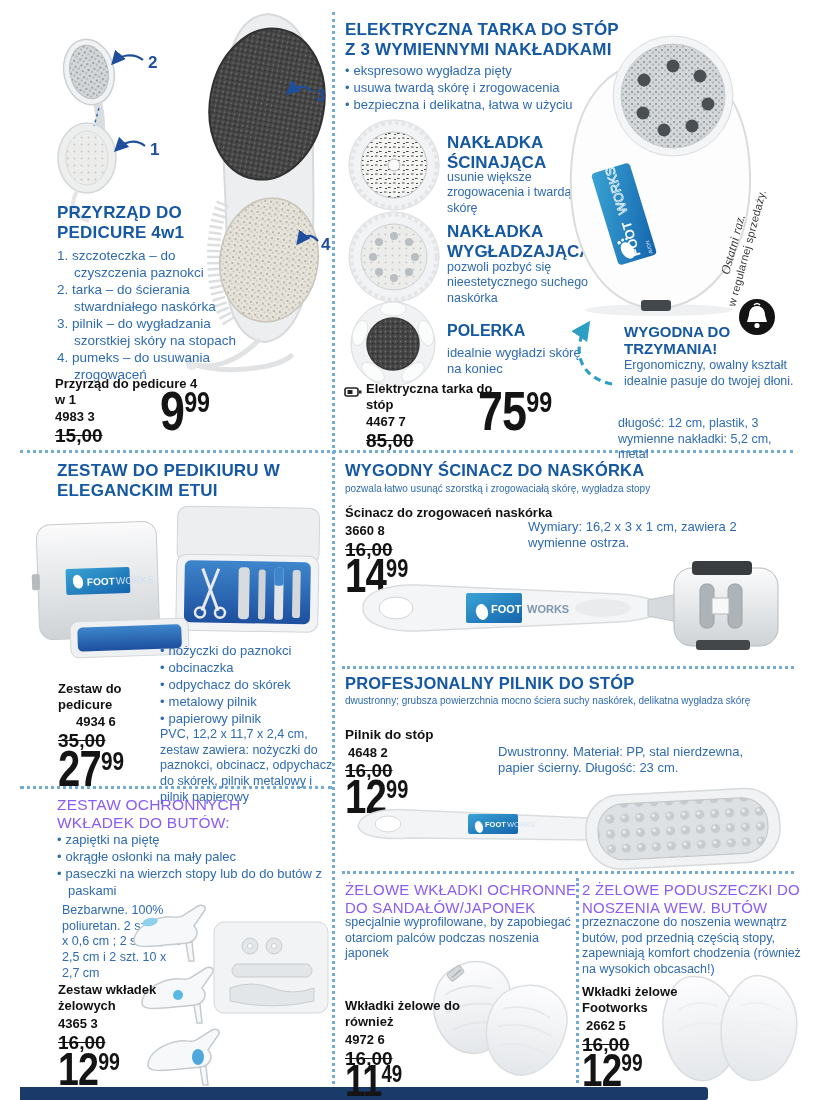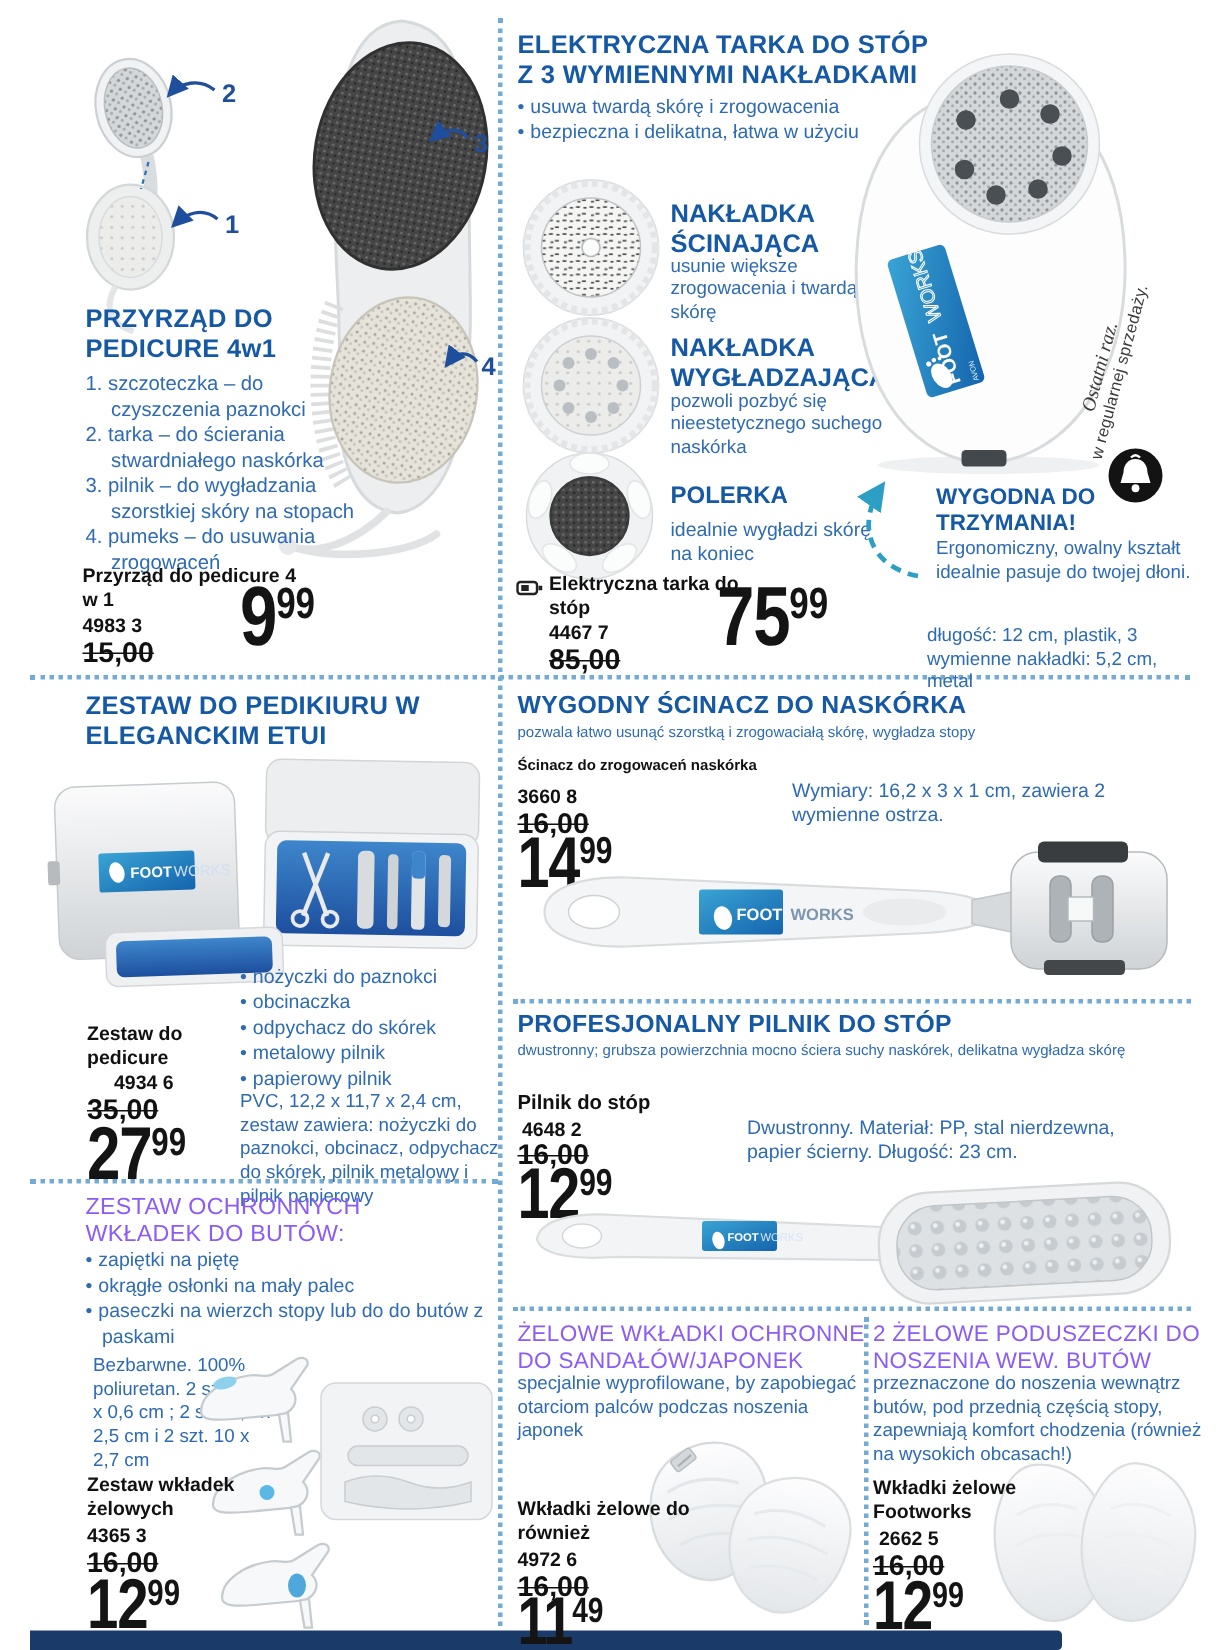--- a/index.html
+++ b/index.html
@@ -133,20 +133,21 @@
   <div class="abs pold" style="left:55px;top:425px">15,00</div>
   <div class="abs pbig" style="left:160px;top:378px;font-size:56px">
     <span class="in"><span>9</span><sup>99</sup></span>
   </div>
 
   <div class="abs h1" style="left:345px;top:20px;width:320px">
     <div>ELEKTRYCZNA TARKA DO STÓP</div>
     <div>Z 3 WYMIENNYMI NAKŁADKAMI</div>
   </div>
   <div class="abs bullets" style="left:345px;top:63px;width:310px">
+    <div>ekspresowo wygładza pięty</div>
     <div>usuwa twardą skórę i zrogowacenia</div>
     <div>bezpieczna i delikatna, łatwa w użyciu</div>
   </div>
 
   <svg class="abs" style="left:347px;top:118px" width="94" height="94" viewBox="0 0 94 94">
     <circle cx="47" cy="47" r="45" fill="#f2f3f4" stroke="#d8dbdd"></circle>
     <circle cx="47" cy="47" r="43" fill="none" stroke="#e3e5e7" stroke-width="5" stroke-dasharray="4,3"></circle>
     <circle cx="47" cy="47" r="33" fill="url(#marks)" stroke="#bfc3c6"></circle>
     <circle cx="47" cy="47" r="6" fill="#fbfbfb" stroke="#b6bbbe"></circle>
   </svg>
@@ -281,21 +282,21 @@
   <div class="abs plabel" style="left:58px;top:681px;width:115px">Zestaw do pedicure</div>
   <div class="abs pcode" style="left:76px;top:713px">4934 6</div>
   <div class="abs pold" style="left:58px;top:730px">35,00</div>
   <div class="abs pbig" style="left:58px;top:740px;font-size:50px">
     <span class="in"><span>27</span><sup>99</sup></span>
   </div>
   <div class="abs small-blue" style="left:160px;top:727px;width:180px">PVC, 12,2 x 11,7 x 2,4 cm, zestaw zawiera: nożyczki do paznokci, obcinacz, odpychacz do skórek, pilnik metalowy i pilnik papierowy</div>
 
   <div class="abs h1" style="left:345px;top:461px;width:440px;font-size:16.5px">WYGODNY ŚCINACZ DO NASKÓRKA</div>
   <div class="abs sub" style="left:345px;top:483px;width:445px">pozwala łatwo usunąć szorstką i zrogowaciałą skórę, wygładza stopy</div>
-  <div class="abs plabel" style="left:345px;top:505px;width:260px;font-size:10px">Ścinacz do zrogowaceń naskórka</div>
+  <div class="abs plabel" style="left:345px;top:505px;width:260px;font-size:13px">Ścinacz do zrogowaceń naskórka</div>
   <div class="abs pcode" style="left:345px;top:522px">3660 8</div>
   <div class="abs pold" style="left:345px;top:539px">16,00</div>
   <div class="abs pbig" style="left:345px;top:548px;font-size:48px">
     <span class="in"><span>14</span><sup>99</sup></span>
   </div>
   <div class="abs small-blue" style="left:528px;top:519px;width:215px;font-size:13px">Wymiary: 16,2 x 3 x 1 cm, zawiera 2 wymienne ostrza.</div>
   <svg class="abs" style="left:348px;top:556px" width="445" height="106" viewBox="0 0 445 106">
     <path d="M15,52 C15,36 40,28 70,29 L270,38 C300,40 312,46 314,52 C312,58 300,64 270,66 L70,75 C40,76 15,68 15,52 Z" fill="#f4f5f6" stroke="#d9dcde" stroke-width="1.5"></path>
     <ellipse cx="48" cy="52" rx="17" ry="11" fill="#ffffff" stroke="#cfd3d5"></ellipse>
     <ellipse cx="255" cy="52" rx="28" ry="9" fill="#e9ebec"></ellipse>

